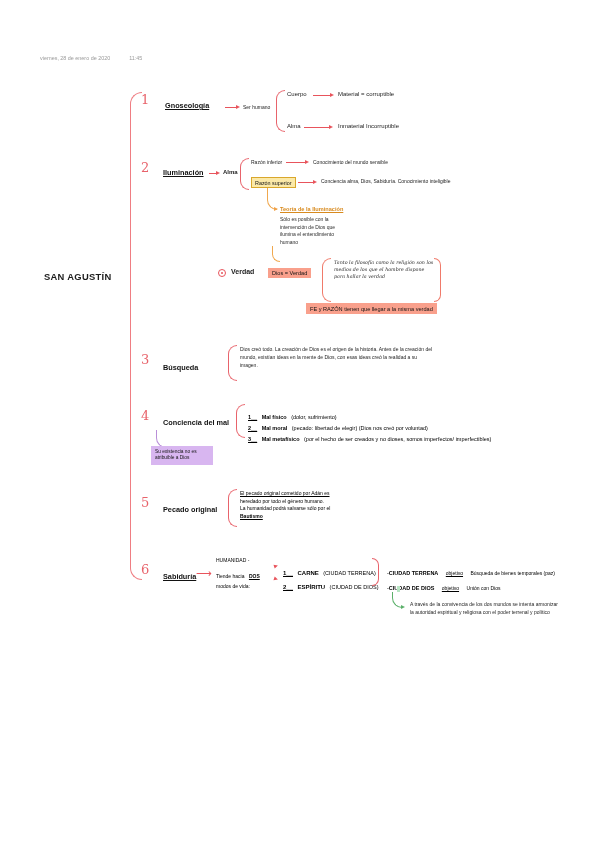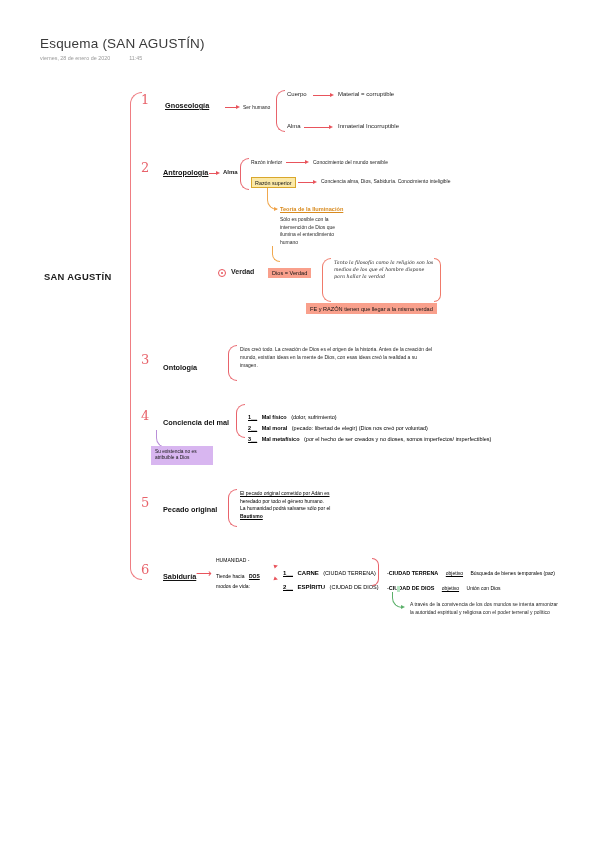--- a/index.html
+++ b/index.html
@@ -197,21 +197,20 @@
   .green-note {
     position: absolute;
     font-size: 5.0px; color: #252525; line-height: 1.5; width: 148px;
   }
 </style>
 </head>
 <body>
 
 <div id="page">
 
-  <div id="doc-title">Esquema (SAN AGUSTÍN)</div>
   <div id="doc-meta">
     <span>viernes, 28 de enero de 2020</span>
     <span class="sep"></span>
     <span>11:45</span>
   </div>
 
   <div id="subject">SAN AGUSTÍN</div>
 
   <div id="trunk"></div>
 
@@ -228,21 +227,21 @@
   <div class="hline red" style="left:313px; top:95px; width:18px;"></div>
   <div class="arrow" style="left:330px; top:93px;"></div>
   <div class="txt t6" style="left:338px; top:91px;">Material = corruptible</div>
 
   <div class="txt t6" style="left:287px; top:123px;">Alma</div>
   <div class="hline red" style="left:304px; top:127px; width:26px;"></div>
   <div class="arrow" style="left:329px; top:125px;"></div>
   <div class="txt t6" style="left:338px; top:123px;">Inmaterial  Incorruptible</div>
 
   <div class="node-num" style="left:141px; top:160px;">2</div>
-  <div class="node-label u" style="left:163px; top:168px;">Antropología</div>
+  <div class="node-label u" style="left:163px; top:168px;">Iluminación</div>
 
   <div class="hline red" style="left:209px; top:173px; width:8px;"></div>
   <div class="arrow" style="left:216px; top:171px;"></div>
   <div class="txt t6 b" style="left:223px; top:169px;">Alma</div>
 
   <div class="brace" style="left:240px; top:158px; height:32px;"></div>
 
   <div class="txt t5" style="left:251px; top:159px;">Razón inferior</div>
   <div class="hline red thin" style="left:286px; top:162px; width:20px;"></div>
   <div class="arrow" style="left:305px; top:160px;"></div>
@@ -266,21 +265,21 @@
 
   <div class="hl-salmon" style="left:268px; top:268px;">Dios = Verdad</div>
 
   <div class="brace pink" style="left:322px; top:258px; height:44px; border-color:#f07a6a;"></div>
   <div class="rbrace" style="left:434px; top:258px; height:44px; border-color:#f07a6a;"></div>
   <div class="quote" style="left:334px; top:259px;">Tanto la filosofía como la religión son los medios de los que el hombre dispone para hallar la verdad</div>
 
   <div class="hl-salmon-band" style="left:306px; top:303px;">FE y RAZÓN tienen que llegar a la misma verdad</div>
 
   <div class="node-num" style="left:141px; top:352px;">3</div>
-  <div class="node-label" style="left:163px; top:363px;">Ontología</div>
+  <div class="node-label" style="left:163px; top:363px;">Búsqueda</div>
 
   <div class="brace" style="left:228px; top:345px; height:36px;"></div>
   <div class="txt t5" style="left:240px; top:346px; width:195px; line-height:1.55;">Dios creó todo. La creación de Dios es el origen de la historia. Antes de la creación del mundo, existían ideas en la mente de Dios, con esas ideas creó la realidad a su imagen.</div>
 
   <div class="node-num" style="left:141px; top:408px;">4</div>
   <div class="node-label" style="left:163px; top:418px;">Conciencia del mal</div>
 
   <div class="brace" style="left:236px; top:404px; height:34px;"></div>
 
   <div style="position:absolute; left:248px; top:405px;">

